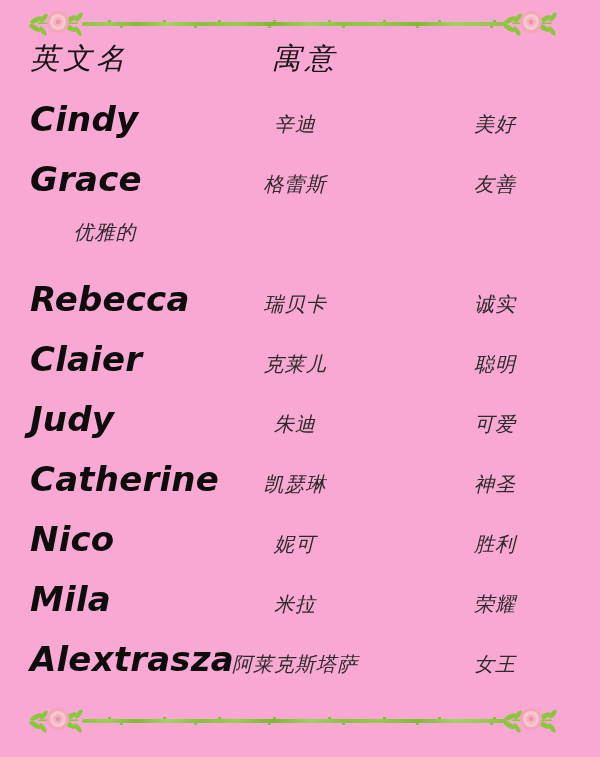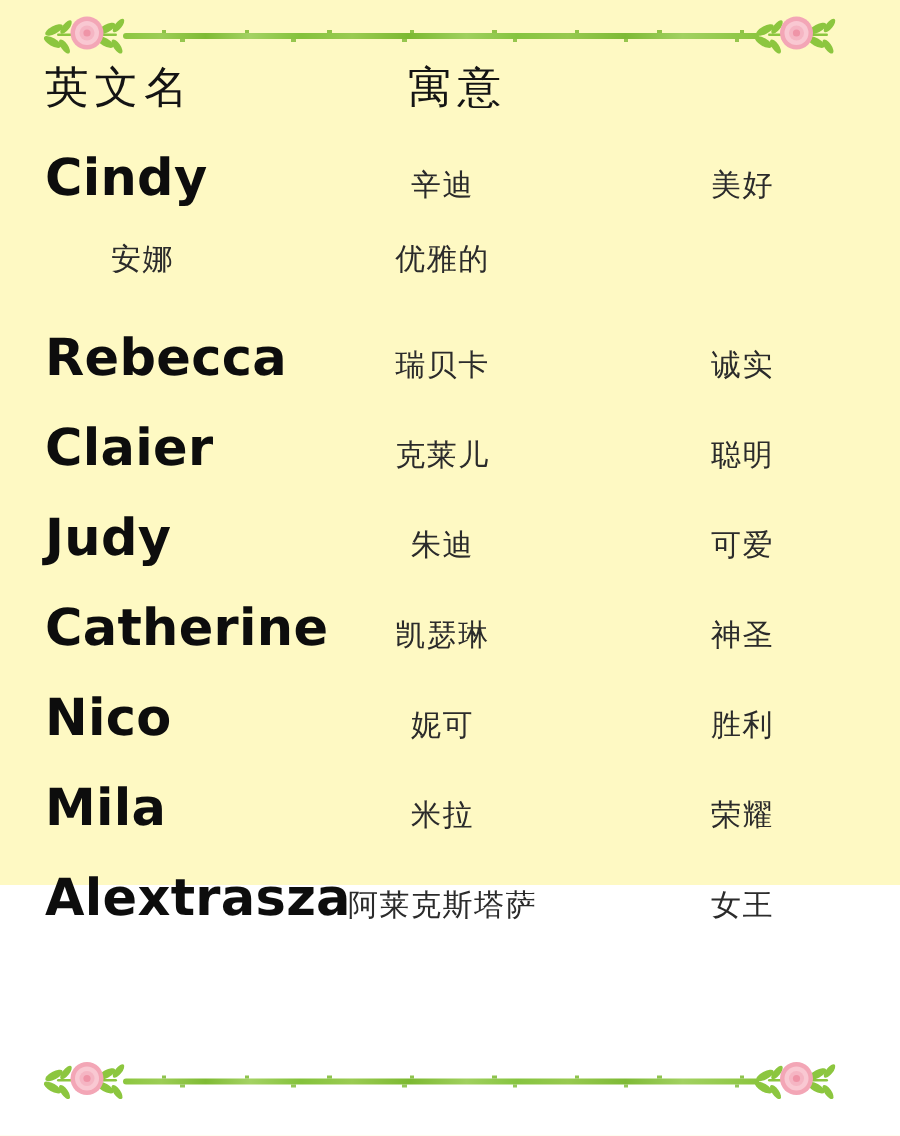--- a/index.html
+++ b/index.html
@@ -10,22 +10,23 @@
   body {
     width: 600px;
     height: 757px;
     font-family: "Liberation Sans", sans-serif;
     overflow: hidden;
   }
 
   .page {
     position: relative;
     width: 600px;
-    height: 590px;
-    background: #fef9c3;
+    height: 757px;
+    background: #f9a8d4;
+    font-style: italic;
   }
 
   
   .divider {
     position: absolute;
     left: 26px;
     width: 536px;
     height: 34px;
   }
   .divider.top  { top: 6px; }
@@ -191,23 +192,27 @@
       <div class="col-name"><span class="cn head">英文名</span></div>
       <div class="col-meaning"><span class="cn head">寓意</span></div>
     </div>
 
     <div class="row">
       <div class="col-name"><span class="en">Cindy</span></div>
       <div class="col-translit"><span class="cn">辛迪</span></div>
       <div class="col-meaning"><span class="cn">美好</span></div>
     </div>
 
-
-    <div class="row">
-      <div class="col-translit"><span class="cn">安娜</span></div>
+    <div class="row">
+      <div class="col-name"><span class="en">Grace</span></div>
+      <div class="col-translit"><span class="cn">格蕾斯</span></div>
+      <div class="col-meaning"><span class="cn">友善</span></div>
+    </div>
+
+    <div class="row">
       <div class="col-meaning"><span class="cn">优雅的</span></div>
     </div>
 
     <div class="row">
       <div class="col-name"><span class="en">Rebecca</span></div>
       <div class="col-translit"><span class="cn">瑞贝卡</span></div>
       <div class="col-meaning"><span class="cn">诚实</span></div>
     </div>
 
     <div class="row">

